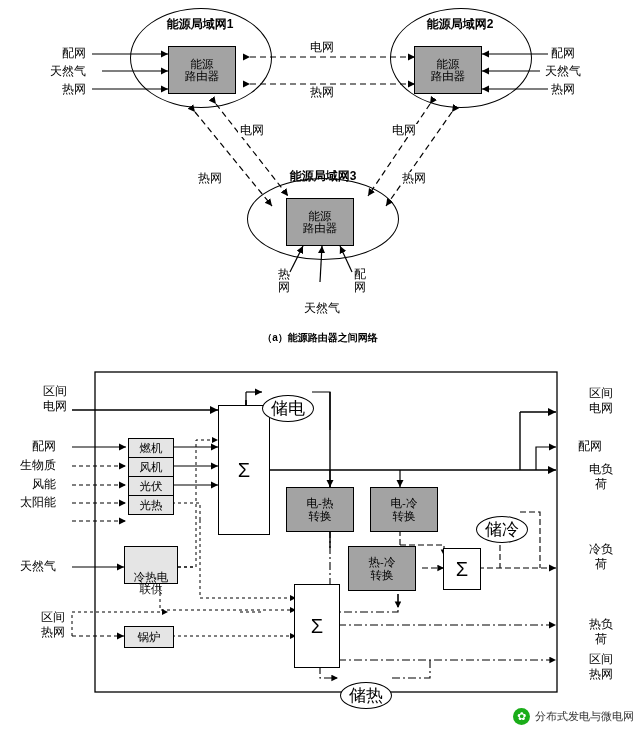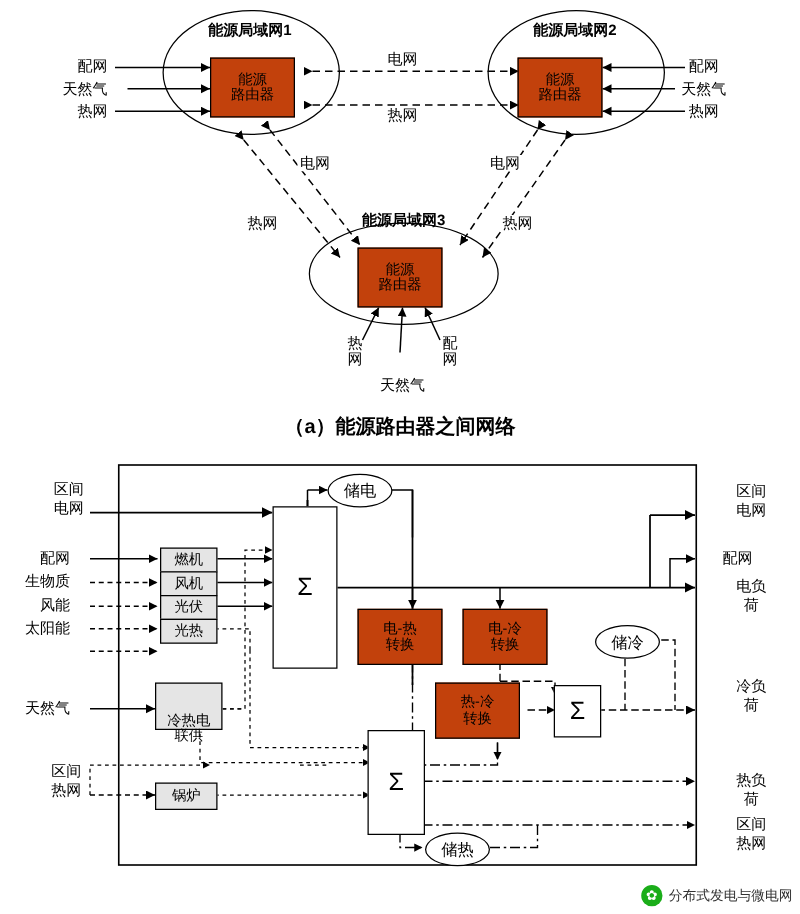--- a/index.html
+++ b/index.html
@@ -9,25 +9,25 @@
     font-family:"Liberation Sans","DejaVu Sans",sans-serif;
     color:#000;
     position:relative;
     overflow:hidden;
   }
   .stage{position:absolute;left:0;top:0;width:640px;height:731px;}
   svg.layer{position:absolute;left:0;top:0;width:640px;height:731px;}
   .lbl{position:absolute;font-size:12px;line-height:13px;white-space:pre;letter-spacing:0px;}
   .lbl.b{font-weight:bold;}
   .center{text-align:center;}
-  .cap{position:absolute;font-size:16px;font-weight:bold;text-align:center;width:100%;left:0;}
-  .box{position:absolute;border:1.3px solid #000;background:#c2410c;display:flex;align-items:center;justify-content:center;text-align:center;font-size:11.5px;line-height:12.5px;}
+  .cap{position:absolute;font-size:10px;font-weight:bold;text-align:center;width:100%;left:0;}
+  .box{position:absolute;border:1.3px solid #000;background:#a3a3a3;display:flex;align-items:center;justify-content:center;text-align:center;font-size:11.5px;line-height:12.5px;}
   .box.sh{background:#e5e5e5;}
   .ell{position:absolute;border:1.3px solid #000;border-radius:50%;background:transparent;}
-  .ellsm{position:absolute;border:1.1px solid #000;border-radius:50%;background:#fff;display:flex;align-items:center;justify-content:center;font-size:13px;line-height:12px;}
+  .ellsm{position:absolute;border:1.1px solid #000;border-radius:50%;background:#fff;display:flex;align-items:center;justify-content:center;font-size:17px;line-height:12px;margin-top:16px;}
   .sig{position:absolute;border:1.2px solid #000;background:#fff;display:flex;align-items:center;justify-content:center;font-size:20px;}
   .wm{position:absolute;right:6px;bottom:6px;display:flex;align-items:center;gap:5px;font-size:11px;color:#333;}
   .wmlogo{width:17px;height:17px;border-radius:50%;background:#1aad19;color:#fff;display:flex;align-items:center;justify-content:center;font-size:11px;}
 </style>
 </head>
 <body>
 
 <div class="stage">
 
   <svg class="layer" viewBox="0 0 640 731">

